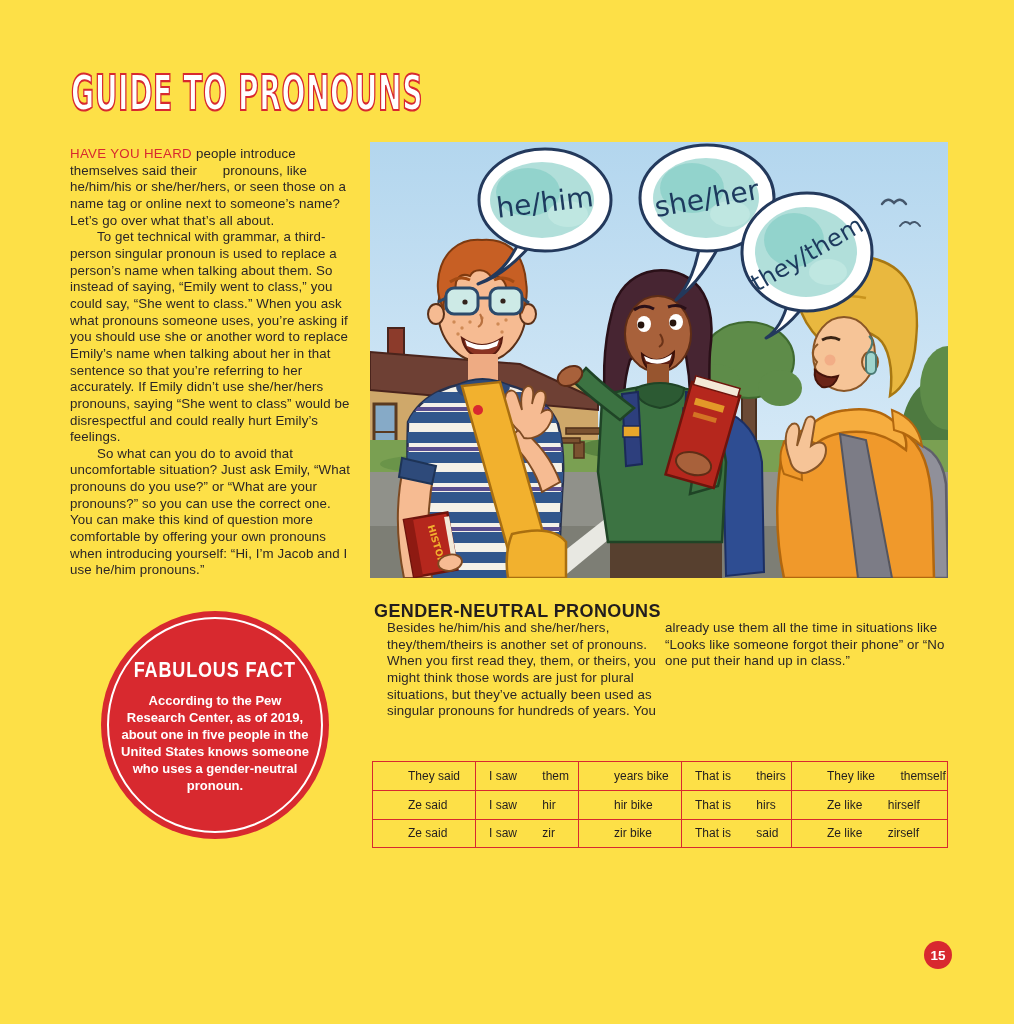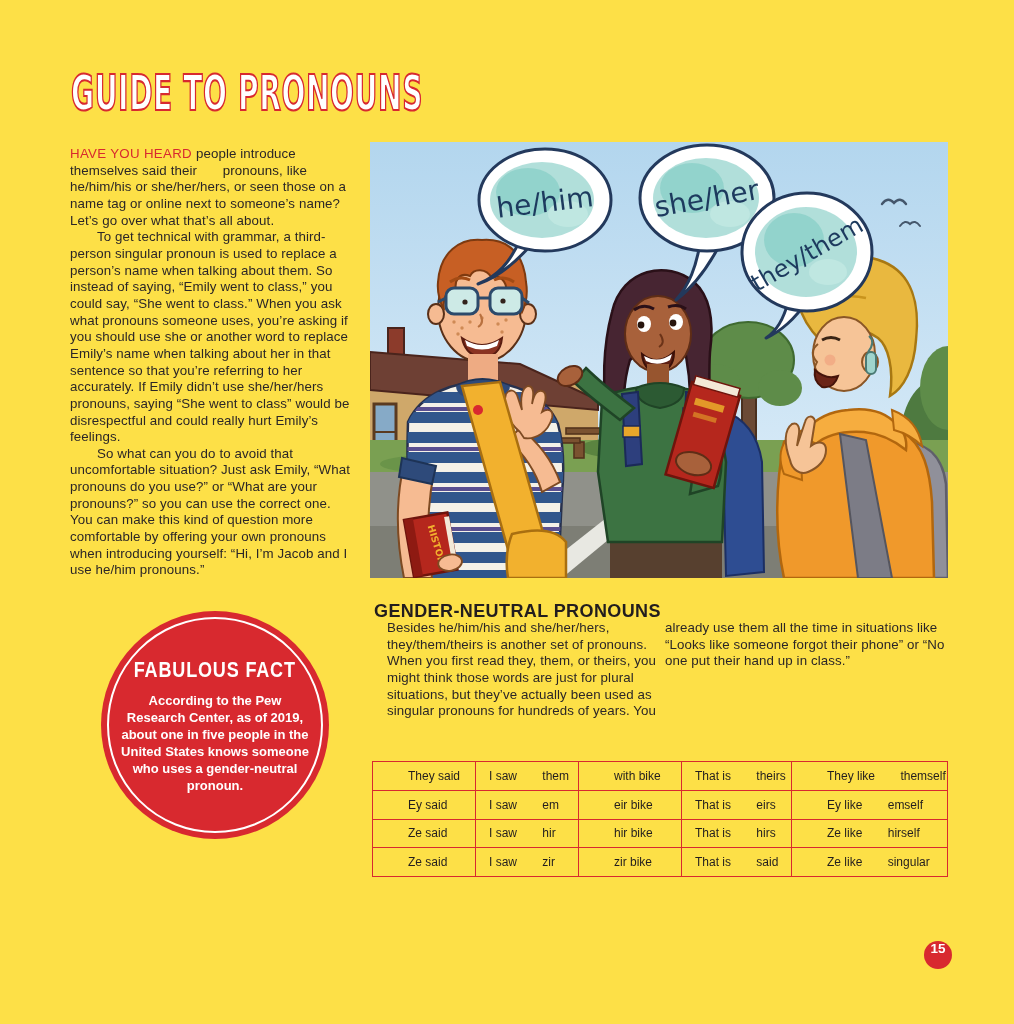--- a/index.html
+++ b/index.html
@@ -26,21 +26,21 @@
   .fact-body{width:188px;font-size:13px;line-height:17px;font-weight:700;color:#fff;}
 
   .section-heading{position:absolute;left:370px;top:597px;margin:4px;font-size:18px;font-weight:800;letter-spacing:0.4px;color:#221d1e;}
   .col{position:absolute;top:620px;font-size:13.3px;line-height:16.65px;letter-spacing:0.1px;}
   .col1{left:387px;width:288px;}
   .col2{left:665px;width:286px;}
 
   .pronoun-table{position:absolute;left:372px;top:761px;width:575px;border-collapse:collapse;table-layout:fixed;font-size:12px;color:#221d1e;}
   .pronoun-table td{border:1.4px solid var(--red);height:27.8px;padding:0 4px 0 13px;vertical-align:middle;white-space:nowrap;overflow:hidden;}
 
-  .page-badge{position:absolute;left:924px;top:941px;width:28px;height:28px;border-radius:50%;background:var(--red);color:#fff;display:flex;align-items:flex-start;justify-content:center;font-size:13.5px;font-weight:700;}
+  .page-badge{position:absolute;left:924px;top:941px;width:28px;height:28px;border-radius:50%;background:var(--red);color:#fff;display:flex;align-items:center;justify-content:center;font-size:13.5px;font-weight:700;}
 </style>
 </head>
 <body>
 
 <div class="page">
 
   <svg class="title-svg" width="380" height="56" viewBox="0 0 380 56">
     <text x="2" y="44" font-family="DejaVu Sans, sans-serif" font-size="50" font-weight="800" fill="#ffffff" stroke="#d8292f" stroke-width="2.1" letter-spacing="1" textLength="352" lengthAdjust="spacingAndGlyphs">GUIDE TO PRONOUNS</text>
   </svg>
 
@@ -286,44 +286,37 @@
       <col style="width:103px">
         <col style="width:103px">
         <col style="width:103px">
         <col style="width:110px">
         <col style="width:156px">
     </colgroup>
     <tbody>
       <tr>
         <td><span class="b">They</span><span> said</span></td>
         <td><span>I saw </span><span class="b">them</span></td>
-        <td><span class="b">with</span><span> bike</span></td>
+        <td><span class="b">years</span><span> bike</span></td>
         <td><span>That is </span><span class="b">theirs</span></td>
         <td><span class="b">They</span><span> like </span><span class="b">themself</span></td>
-      </tr>
-      <tr>
-        <td><span class="b">Ey</span><span> said</span></td>
-        <td><span>I saw </span><span class="b">em</span></td>
-        <td><span class="b">eir</span><span> bike</span></td>
-        <td><span>That is </span><span class="b">eirs</span></td>
-        <td><span class="b">Ey</span><span> like </span><span class="b">emself</span></td>
       </tr>
       <tr>
         <td><span class="b">Ze</span><span> said</span></td>
         <td><span>I saw </span><span class="b">hir</span></td>
         <td><span class="b">hir</span><span> bike</span></td>
         <td><span>That is </span><span class="b">hirs</span></td>
         <td><span class="b">Ze</span><span> like </span><span class="b">hirself</span></td>
       </tr>
       <tr>
         <td><span class="b">Ze</span><span> said</span></td>
         <td><span>I saw </span><span class="b">zir</span></td>
         <td><span class="b">zir</span><span> bike</span></td>
         <td><span>That is </span><span class="b">said</span></td>
-        <td><span class="b">Ze</span><span> like </span><span class="b">singular</span></td>
+        <td><span class="b">Ze</span><span> like </span><span class="b">zirself</span></td>
       </tr>
     </tbody>
   </table>
 
   <div class="page-badge">
     <span>15</span>
   </div>
 
 </div>
 

